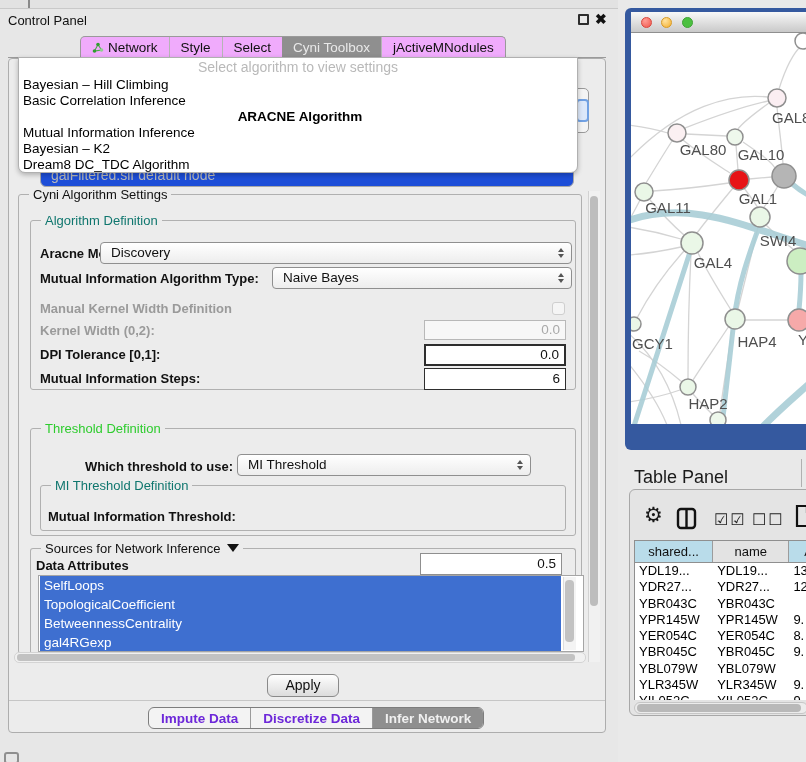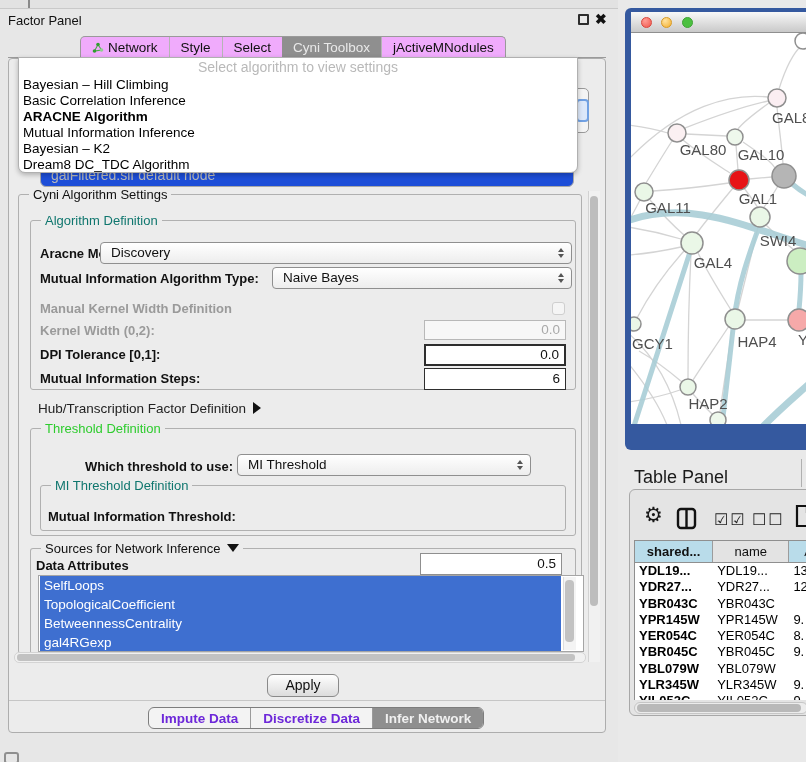--- a/index.html
+++ b/index.html
@@ -73,21 +73,21 @@
 
   .btabs{left:148px;top:707px;height:22px;display:flex;border:1px solid #7d7d7d;border-radius:6px;background:#f3f3f3;overflow:hidden;}
   .btab{padding:0 12px;font-size:13.5px;font-weight:bold;line-height:21px;color:#6d28d9;}
   .btab + .btab{border-left:1px solid #9b9b9b;}
   .btab.sel{background:#8f8f8f;color:#f0f0f0;}
 
   .popup{left:18px;top:57px;width:560px;height:116px;background:#fff;border:1px solid #b0b0b0;
          border-radius:0 0 7px 7px;box-shadow:0 2px 5px rgba(0,0,0,.25);z-index:10;overflow:hidden;}
   .dd-prompt{height:19px;line-height:19px;text-align:center;color:#b9b9b9;font-size:14px;}
   .dd-item{height:16px;line-height:16px;padding-left:4px;font-size:13.5px;color:#000;white-space:nowrap;}
-  .dd-item.bold{font-weight:bold;}
+  .dd-item.bold{font-weight:bold;text-align:center;}
 
   .mini-icon{left:4px;top:752px;width:15px;height:12px;border:2px solid #8f8f8f;border-radius:3px;background:#e6e6e6;}
 
   
   .net-frame{left:625px;top:8px;width:181px;height:442px;background:#35599f;border-radius:6px 0 0 6px;}
   .net-titlebar{left:631px;top:12px;width:175px;height:21px;background:linear-gradient(#f8f8f8,#c9c9c9);
                 border-bottom:1px solid #8f8f8f;}
   .light{width:11px;height:11px;border-radius:50%;}
   .light.red{left:641px;top:17px;background:radial-gradient(circle at 35% 30%,#ff9d95,#f0564c);border:1px solid #d8453c;}
   .light.yellow{left:661px;top:17px;background:radial-gradient(circle at 35% 30%,#ffe3a0,#f4ae2c);border:1px solid #d89a23;}
@@ -99,34 +99,34 @@
   .tp{left:629px;top:489px;width:181px;height:227px;background:#e4e4e4;border:1px solid #a8a8a8;border-radius:6px 0 0 6px;}
   .gear{left:644px;top:503px;font-size:21px;color:#181818;}
   .pairs{font-size:16px;letter-spacing:2px;color:#222;}
   .thead{left:634px;top:540px;width:196px;height:23px;display:flex;border:1px solid #8f8f8f;font-size:13px;}
   .th{height:100%;line-height:21px;text-align:center;border-right:1px solid #9c9c9c;overflow:hidden;white-space:nowrap;}
   .th.hl{background:#b9dcea;} .th.plainbg{background:#e3e3e3;}
   .tbody{left:634px;top:563px;width:196px;height:137px;background:#fff;border-left:1px solid #8f8f8f;
          border-right:1px solid #8f8f8f;overflow:hidden;}
   .trow{display:flex;height:16.3px;font-size:13px;line-height:16.3px;color:#000;}
   .td{overflow:hidden;white-space:nowrap;padding-left:4px;}
-  .c1{width:79px;font-weight:bold;} .c2{width:77px;} .c3{width:40px;}
+  .c1{width:79px;} .c2{width:77px;} .c3{width:40px;}
   .h-scroll2{left:634px;top:702px;width:174px;height:12px;background:#ececec;border:1px solid #c6c6c6;border-radius:6px;}
   .h-thumb2{left:637px;top:704px;width:164px;height:8px;background:#b9b9b9;border-radius:4px;}
 </style>
 </head>
 <body>
 
 <div class="screen">
 
   <div class="abs cp-bg"></div>
   <div class="abs top-strip"></div>
   <div class="abs top-tick"></div>
 
-  <div class="abs cp-title">Factor Panel</div>
+  <div class="abs cp-title">Control Panel</div>
   <div class="abs float-btn"></div>
   <div class="abs close-btn">✖</div>
 
   <div class="abs tabbar">
       <div class="tab">
         <svg width="12" height="12" viewBox="0 0 12 12">
           <path d="M2.5 9 L6 2.5 L9.5 8 Z" fill="none" stroke="#4aa54a" stroke-width="1.1"></path>
           <circle cx="2.5" cy="9" r="1.8" fill="#2f9e2f"></circle>
           <circle cx="6" cy="2.5" r="1.8" fill="#2f9e2f"></circle>
           <circle cx="9.5" cy="8" r="1.8" fill="#8fd08f"></circle>
@@ -188,23 +188,20 @@
 
   <div class="abs lb dis" style="left:40px;top:323px;">Kernel Width (0,2):</div>
   <div class="abs field dis" style="left:424px;top:320px;width:142px;height:20px;line-height:18px;">0.0</div>
 
   <div class="abs lb" style="left:40px;top:347px;">DPI Tolerance [0,1]:</div>
   <div class="abs field dark" style="left:424px;top:344px;width:142px;height:22px;line-height:18px;">0.0</div>
 
   <div class="abs lb" style="left:40px;top:371px;">Mutual Information Steps:</div>
   <div class="abs field dark2" style="left:424px;top:368px;width:142px;height:22px;line-height:19px;">6</div>
 
-  <div class="abs plain" style="left:38px;top:401px;">
-    <span>Hub/Transcription Factor Definition</span><span class="tri-right"></span>
-  </div>
 
   <div class="abs fs" style="left:30px;top:428px;width:546px;height:108px;">
     <span class="fs-label green">Threshold Definition</span>
   </div>
   <div class="abs lb" style="left:85px;top:459px;">Which threshold to use:</div>
   <div class="abs combo" style="left:237px;top:454px;width:294px;height:22px;">
     <span>MI Threshold</span>
     <span class="stepper">
         <span class="tri-up"></span>
         <span class="tri-dn"></span>

